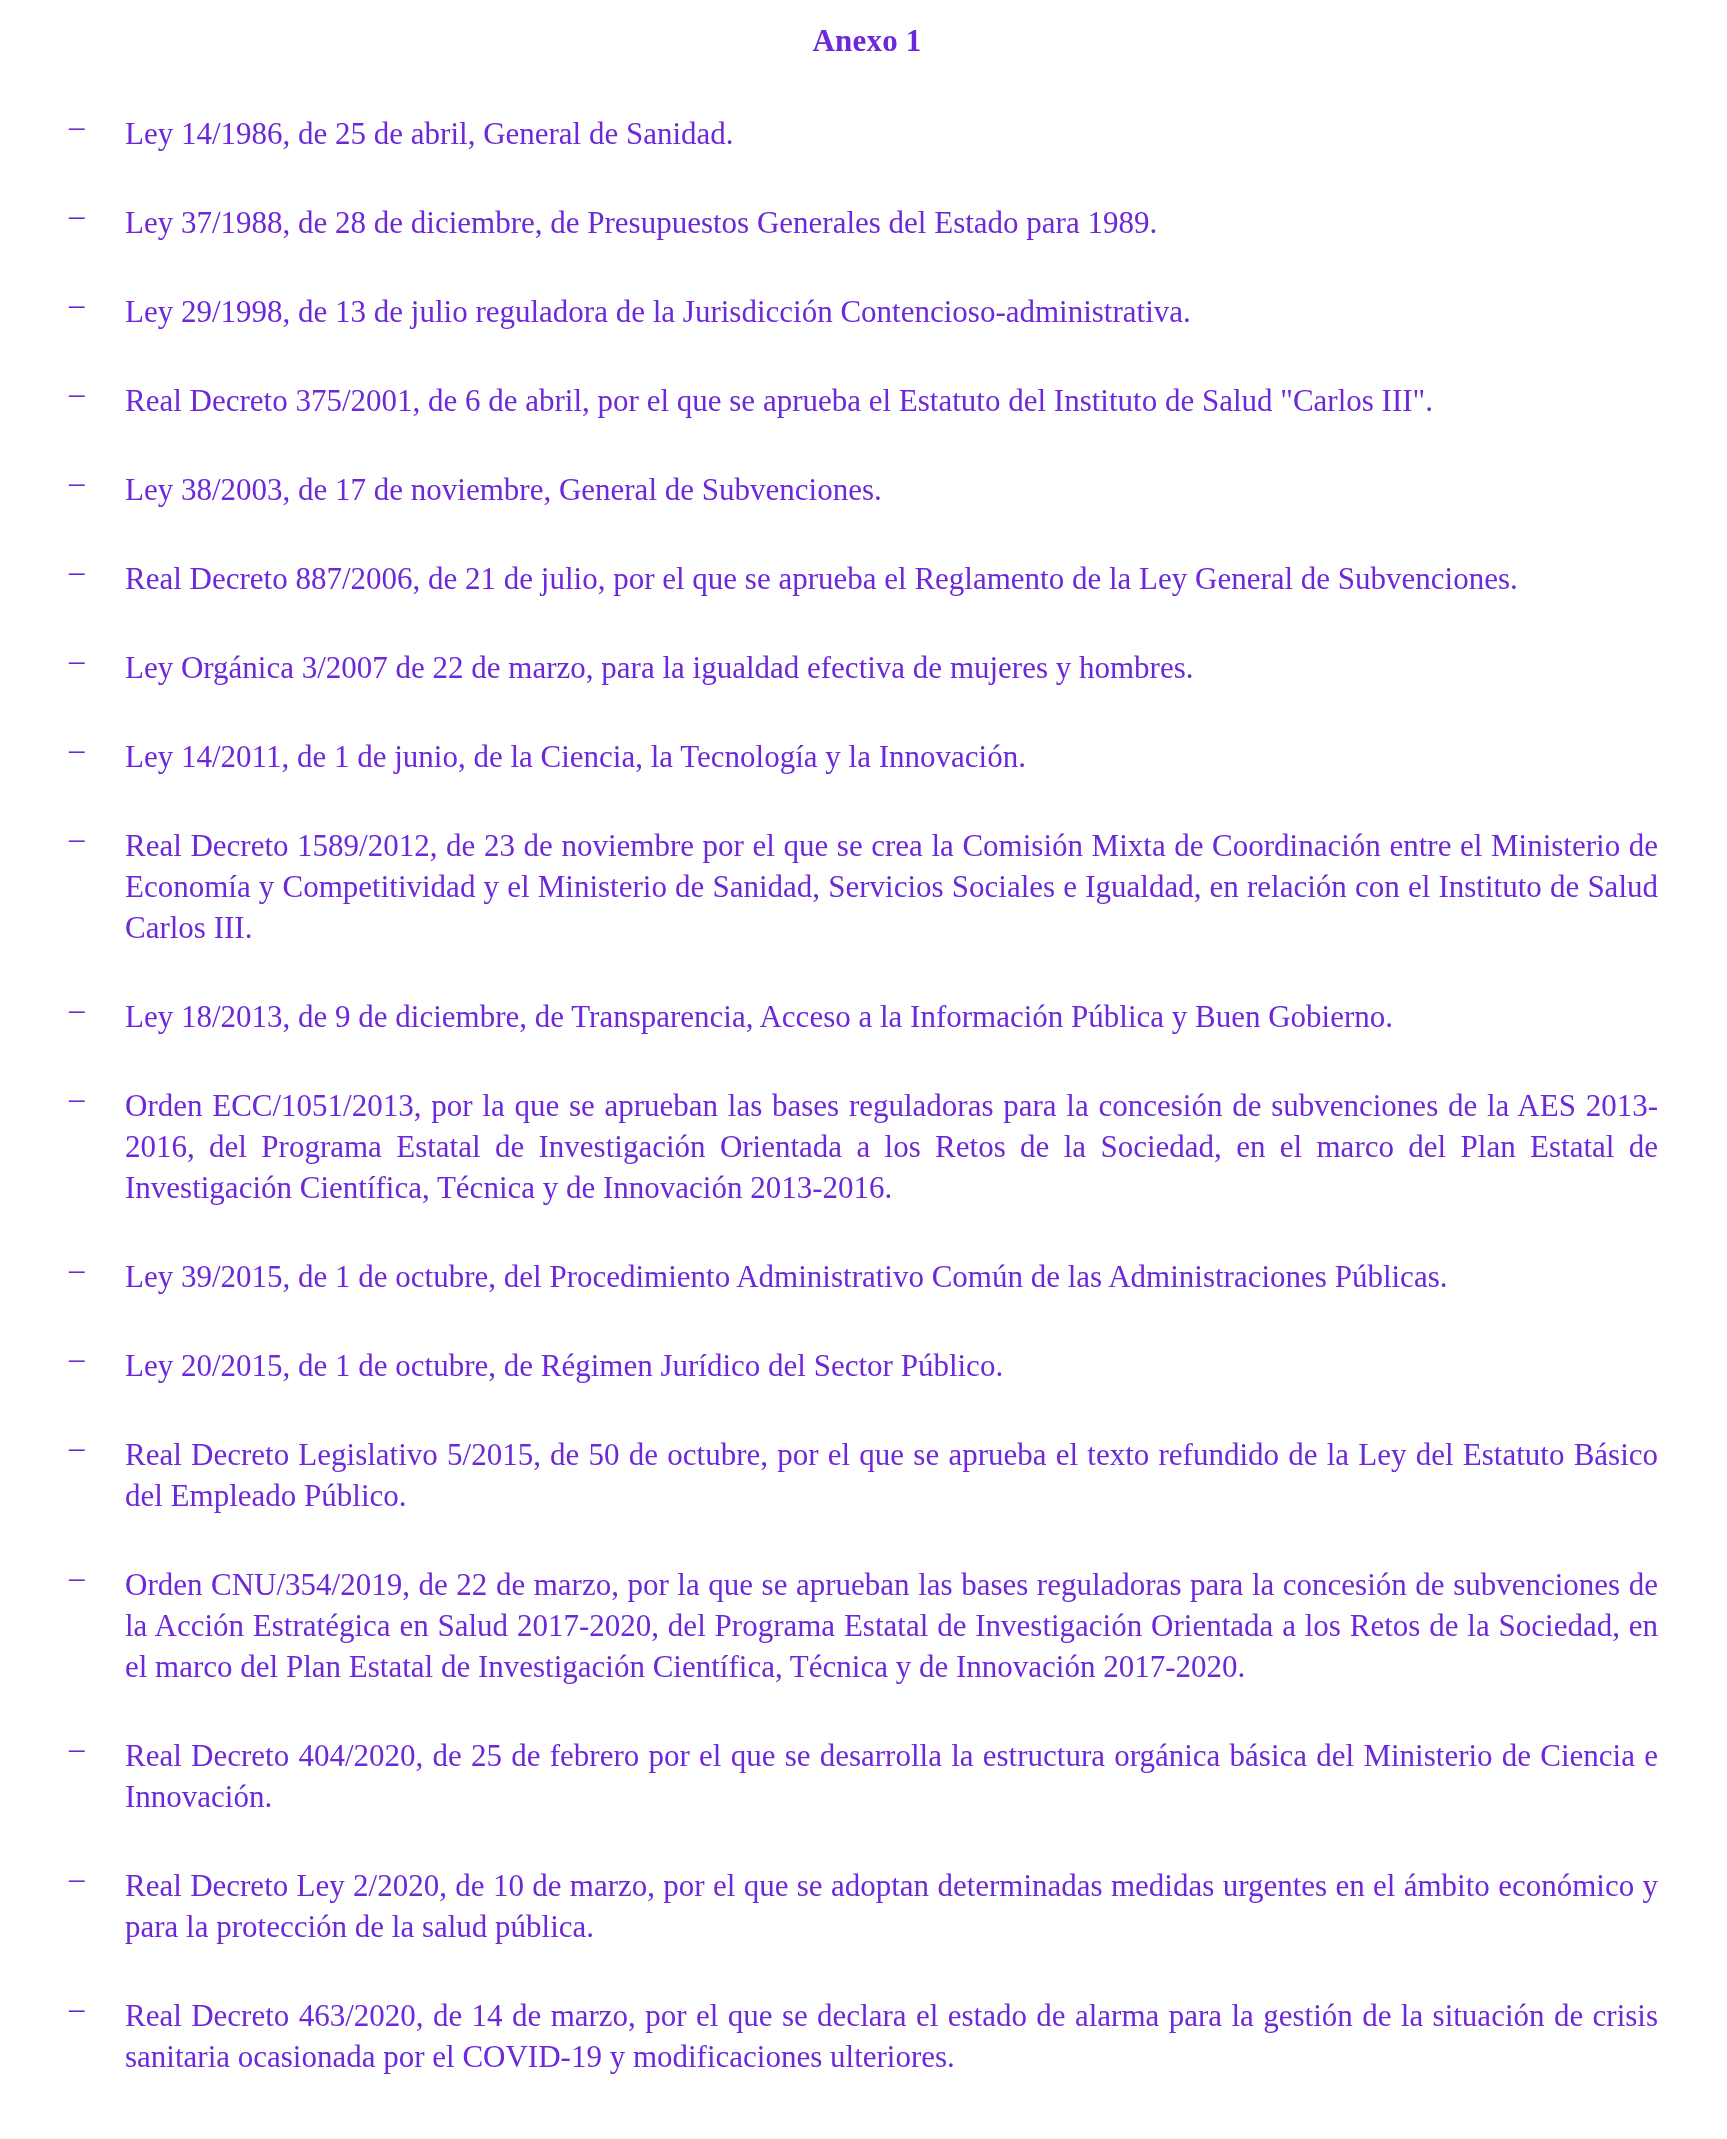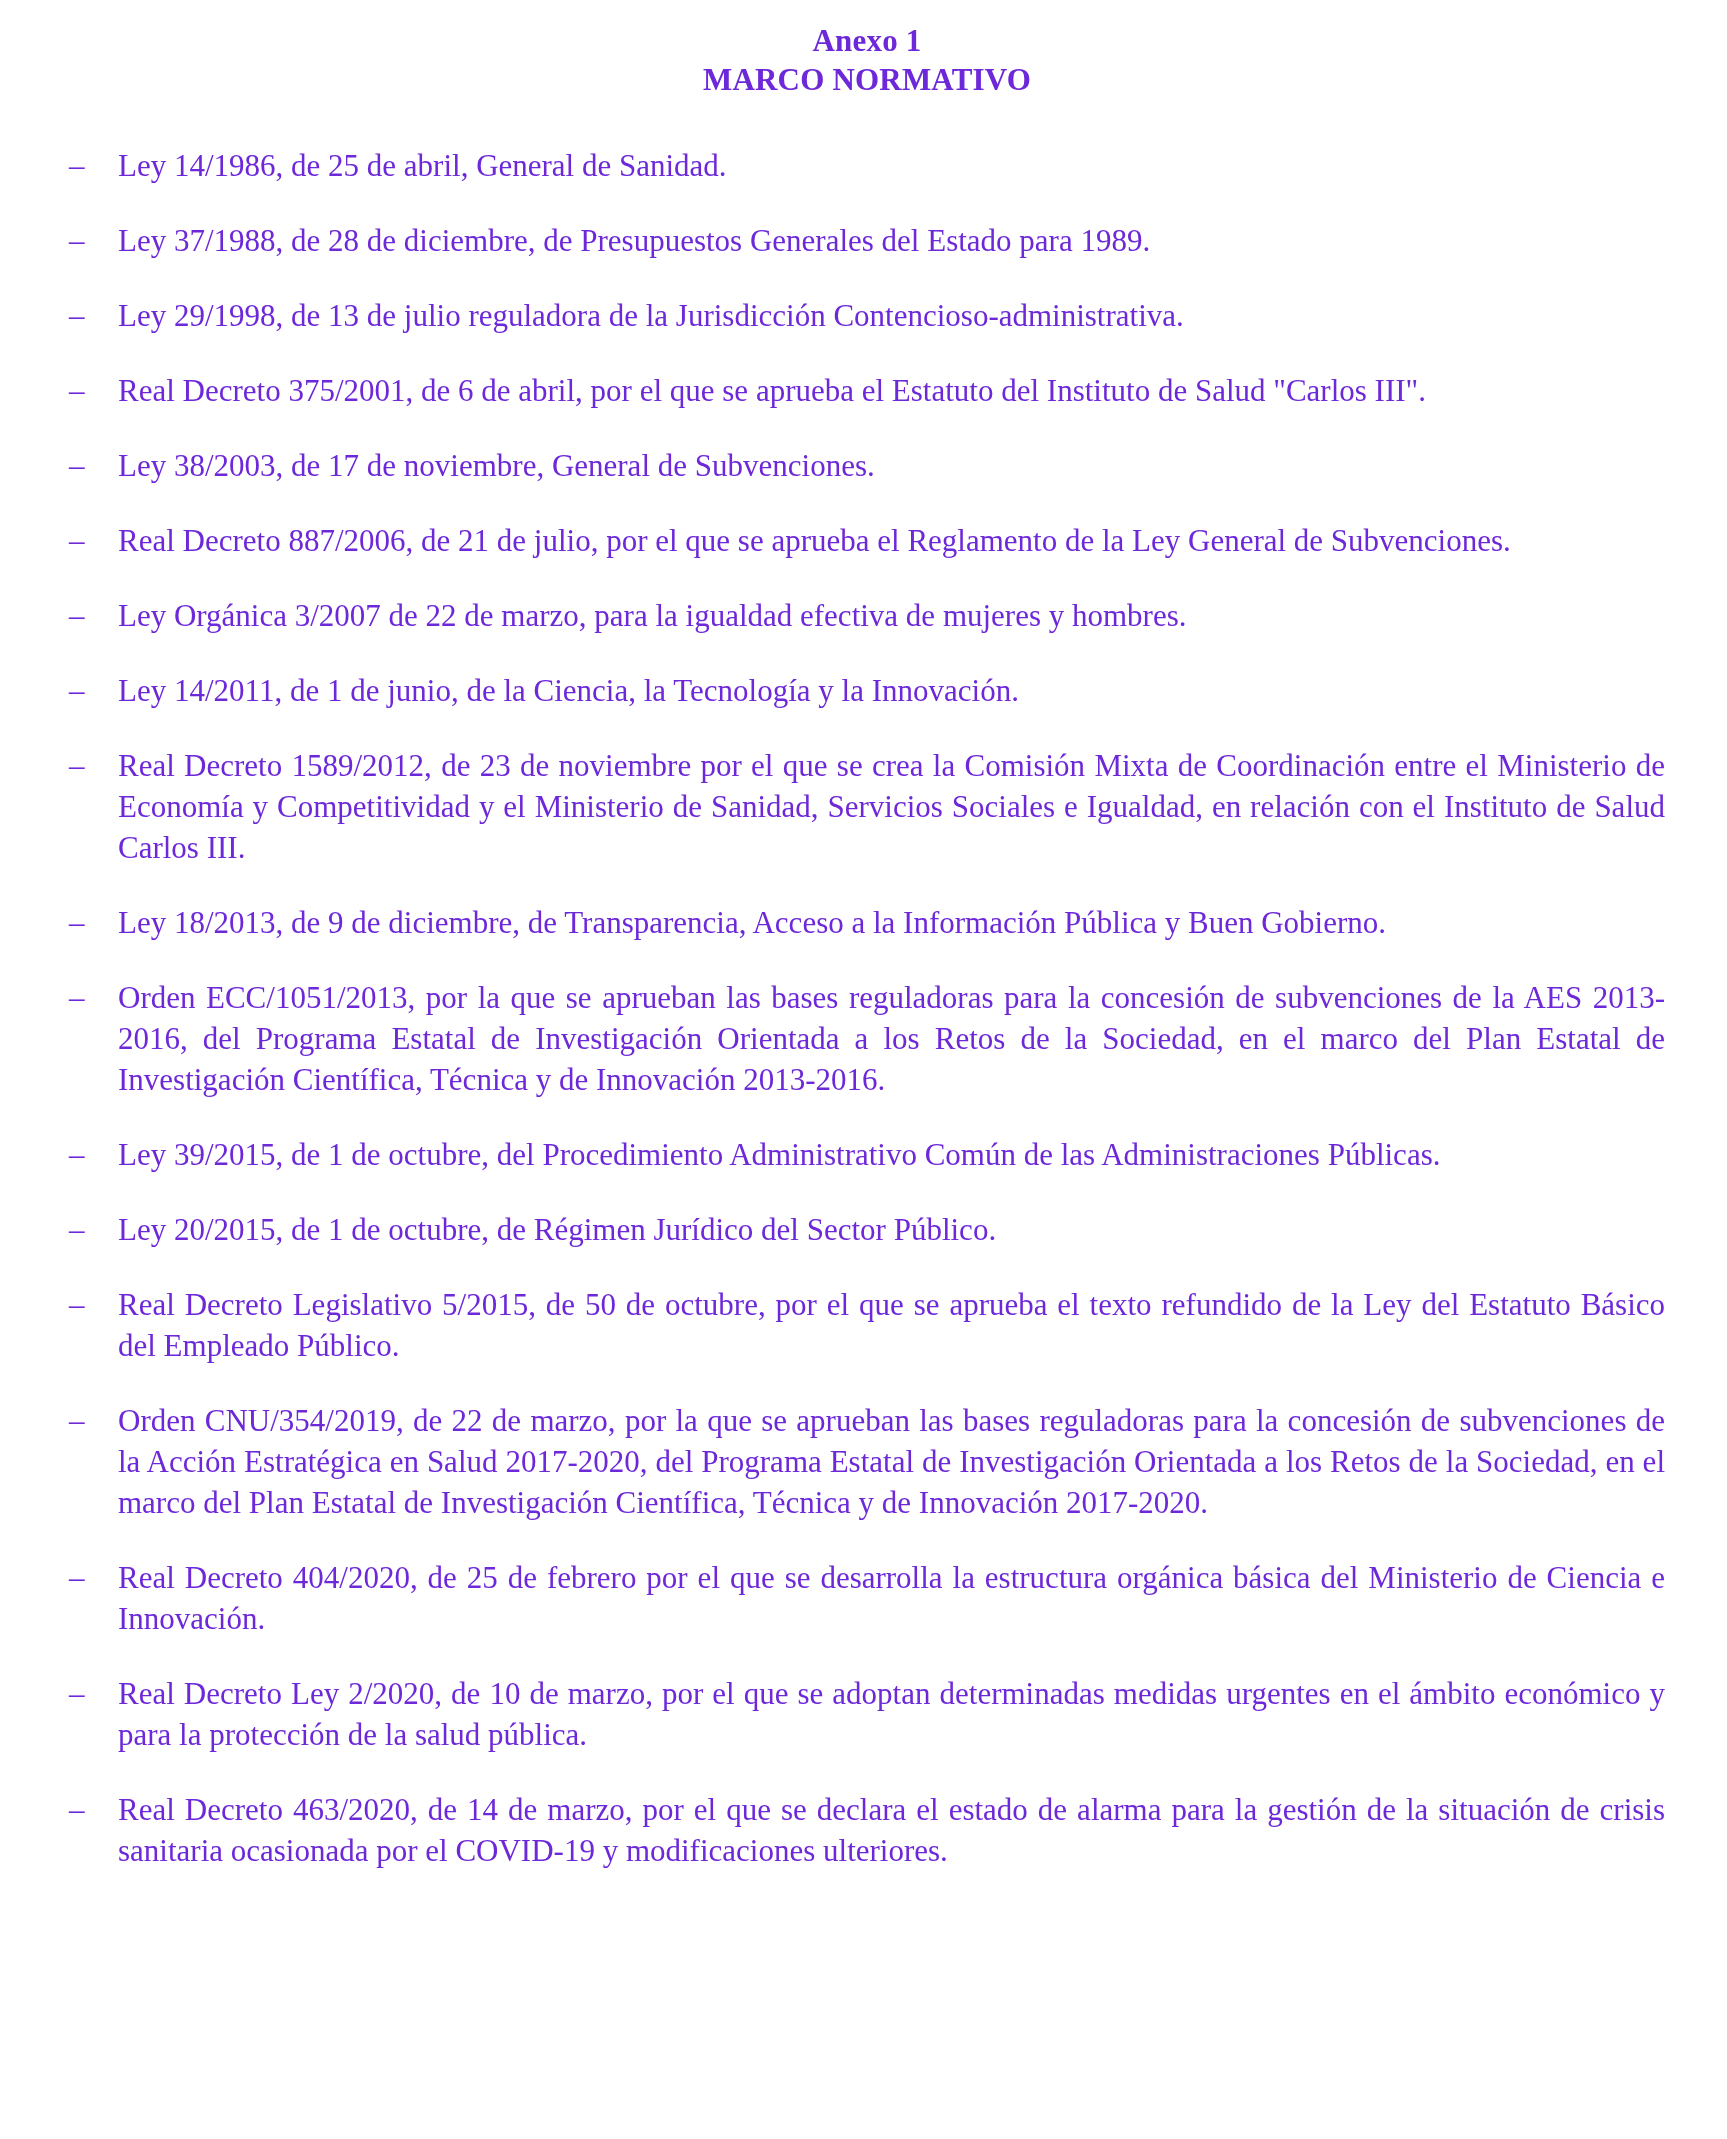--- a/index.html
+++ b/index.html
@@ -44,32 +44,31 @@
   .law-item:last-child {
     margin-bottom: 0;
   }
   .bullet {
     flex: 0 0 49px;
     max-width: 49px;
     text-align: left;
   }
   .law-text {
     flex: 1 1 auto;
-    margin: 0;
+    margin: 7px;
     text-align: justify;
   }
 </style>
 </head>
 <body>
 
 <main class="page">
 
   <header class="doc-header">
     <p class="title-line">Anexo 1</p>
-    <p class="title-line">MARCO NORMATIVO</p>
   </header>
 
   <ul class="law-list">
     <li class="law-item">
       <span class="bullet">–</span>
       <p class="law-text">Ley 14/1986, de 25 de abril, General de Sanidad.</p>
     </li>
     <li class="law-item">
       <span class="bullet">–</span>
       <p class="law-text">Ley 37/1988, de 28 de diciembre, de Presupuestos Generales del Estado para 1989.</p>

